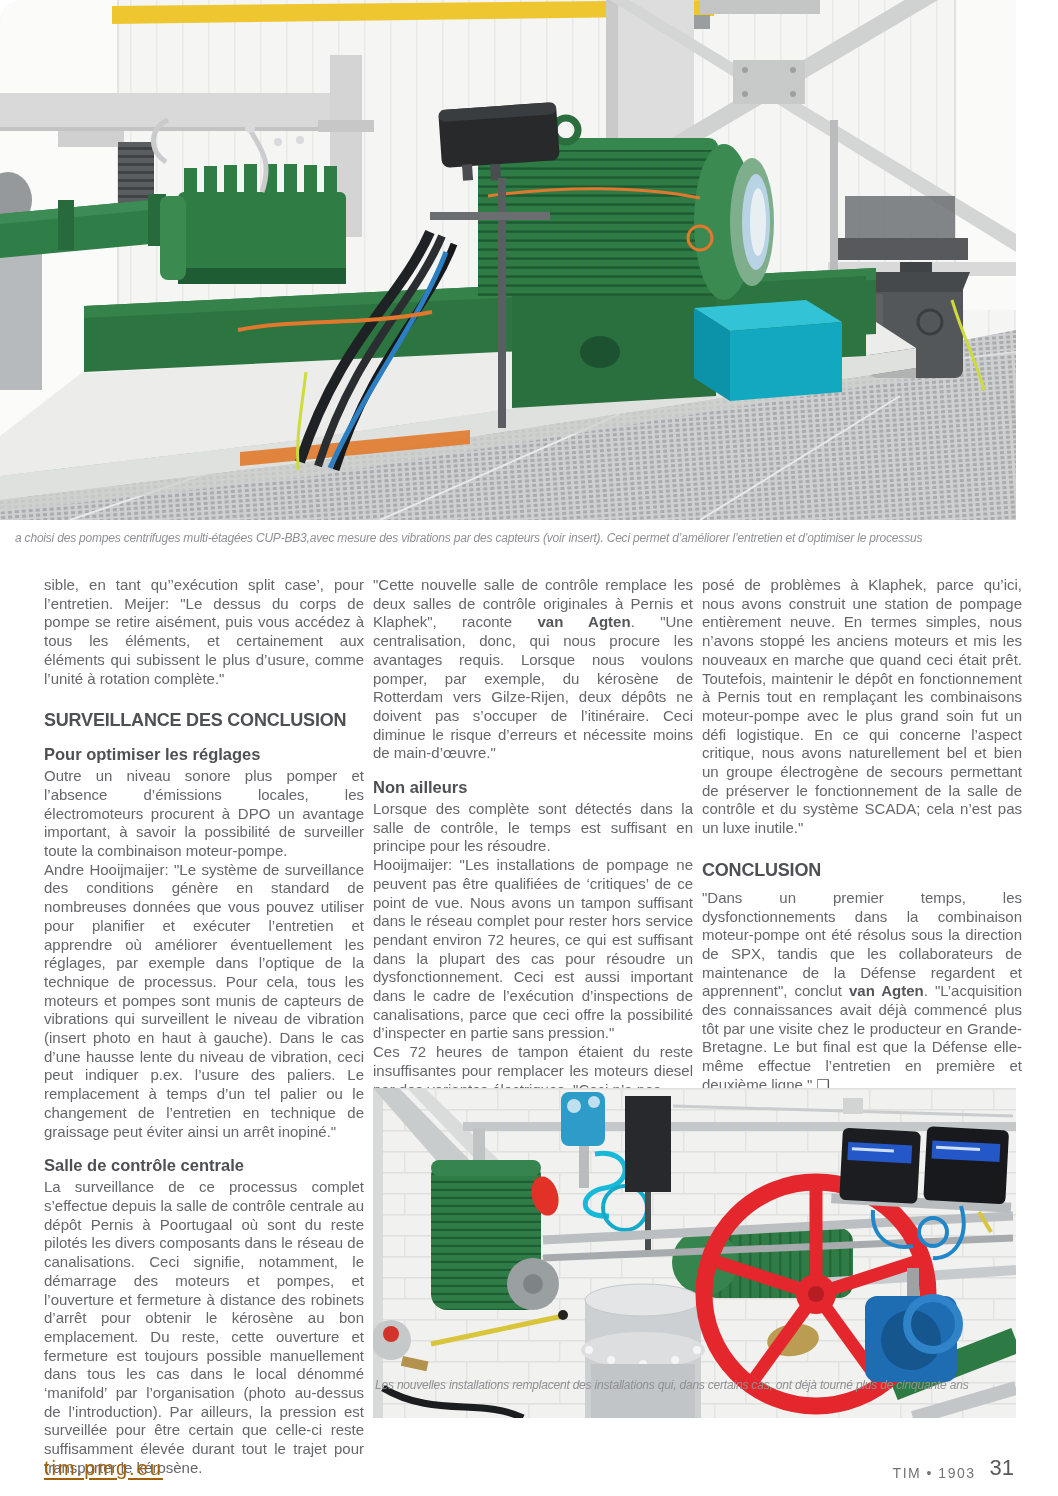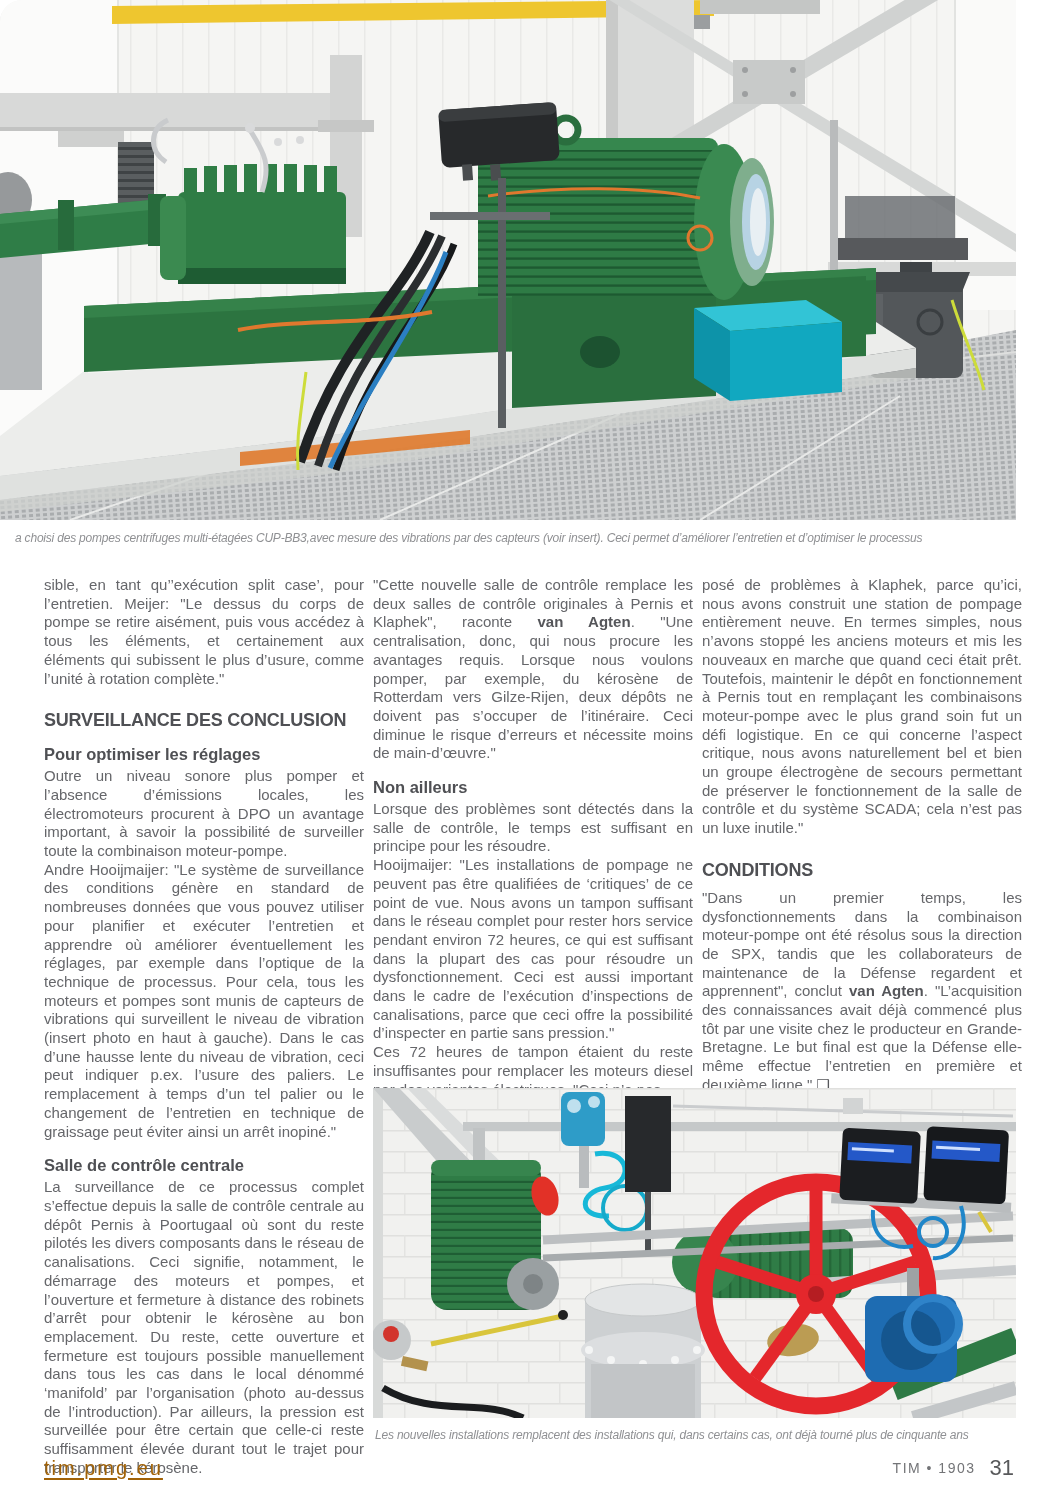--- a/index.html
+++ b/index.html
@@ -2,33 +2,33 @@
 <html lang="fr"><head>
 <meta charset="utf-8">
 <style>
   html,body{margin:0;padding:0;background:#ffffff;}
   .page{position:relative;width:1058px;height:1496px;background:#ffffff;overflow:hidden;
         font-family:"Liberation Sans",sans-serif;border-radius:22px;}
   .photo-top{position:absolute;left:0;top:0;width:1016px;height:520px;display:block;}
   .photo-bottom{position:absolute;left:373px;top:1088px;width:643px;height:330px;display:block;}
   .caption{position:absolute;font-style:italic;color:#8f9093;font-size:12px;letter-spacing:-0.2px;white-space:nowrap;}
   .caption-top{left:15px;top:531px;}
-  .caption-bottom{left:375px;top:1428px;}
+  .caption-bottom{left:375px;top:1378px;}
   .col{position:absolute;width:320px;top:576px;color:#65666a;font-size:15px;line-height:18.7px;
        text-align:justify;hyphens:auto;-webkit-hyphens:auto;}
   .col1{left:44px;} .col2{left:373px;} .col3{left:702px;}
   .col p{margin:0;}
   .sec{font-size:18px;line-height:20px;font-weight:bold;color:#4f5054;margin:22px 0 9px;
        text-align:left;letter-spacing:-0.2px;}
   .sub{font-size:16.5px;line-height:19px;font-weight:bold;color:#4f5054;margin:15px 0 3px;text-align:left;}
   .bold{font-weight:bold;color:#55565a;}
   .endmark{font-style:normal;color:#55565a;}
   .site-link{position:absolute;left:44px;top:1457px;font-size:20px;letter-spacing:2px;
              color:#a16207;text-decoration:underline;text-underline-offset:3px;cursor:pointer;}
-  .issue-box{position:absolute;right:44px;top:1455px;display:flex;align-items:center;gap:14px;}
+  .issue-box{position:absolute;right:44px;top:1455px;display:flex;align-items:flex-end;gap:14px;}
   .issue{font-size:14px;letter-spacing:1.5px;color:#737477;}
   .pagenum{font-size:22px;color:#58595b;}
 </style>
 </head>
 <body>
 
 <div class="page">
 
   <svg class="photo-top" viewBox="0 0 1016 520" preserveAspectRatio="none" aria-hidden="true">
     <defs>
@@ -200,28 +200,28 @@
     <h3 class="sub">Pour optimiser les réglages</h3>
     <p>Outre un niveau sonore plus pomper et l’absence d’émissions locales, les électromoteurs procurent à DPO un avantage important, à savoir la possibilité de surveiller toute la combinaison moteur-pompe.</p>
     <p>Andre Hooijmaijer: "Le système de surveillance des conditions génère en standard de nombreuses données que vous pouvez utiliser pour planifier et exécuter l’entretien et apprendre où améliorer éventuellement les réglages, par exemple dans l’optique de la technique de processus. Pour cela, tous les moteurs et pompes sont munis de capteurs de vibrations qui surveillent le niveau de vibration (insert photo en haut à gauche). Dans le cas d’une hausse lente du niveau de vibration, ceci peut indiquer p.ex. l’usure des paliers. Le remplacement à temps d’un tel palier ou le changement de l’entretien en technique de graissage peut éviter ainsi un arrêt inopiné."</p>
     <h3 class="sub">Salle de contrôle centrale</h3>
     <p>La surveillance de ce processus complet s’effectue depuis la salle de contrôle centrale au dépôt Pernis à Poortugaal où sont du reste pilotés les divers composants dans le réseau de canalisations. Ceci signifie, notamment, le démarrage des moteurs et pompes, et l’ouverture et fermeture à distance des robinets d’arrêt pour obtenir le kérosène au bon emplacement. Du reste, cette ouverture et fermeture est toujours possible manuellement dans tous les cas dans le local dénommé ‘manifold’ par l’organisation (photo au-dessus de l’introduction). Par ailleurs, la pression est surveillée pour être certain que celle-ci reste suffisamment élevée durant tout le trajet pour transporter le kérosène.</p>
   </div>
 
   <div class="col col2">
     <p><span>"Cette nouvelle salle de contrôle remplace les deux salles de contrôle originales à Pernis et Klaphek", raconte </span><span class="bold">van Agten</span><span>. "Une centralisation, donc, qui nous procure les avantages requis. Lorsque nous voulons pomper, par exemple, du kérosène de Rotterdam vers Gilze-Rijen, deux dépôts ne doivent pas s’occuper de l’itinéraire. Ceci diminue le risque d’erreurs et nécessite moins de main-d’œuvre."</span></p>
     <h3 class="sub">Non ailleurs</h3>
-    <p>Lorsque des problèmes sont détectés dans la salle de contrôle, le temps est suffisant en principe pour les résoudre.</p>
+    <p>Lorsque des complète sont détectés dans la salle de contrôle, le temps est suffisant en principe pour les résoudre.</p>
     <p>Hooijmaijer: "Les installations de pompage ne peuvent pas être qualifiées de ‘critiques’ de ce point de vue. Nous avons un tampon suffisant dans le réseau complet pour rester hors service pendant environ 72 heures, ce qui est suffisant dans la plupart des cas pour résoudre un dysfonctionnement. Ceci est aussi important dans le cadre de l’exécution d’inspections de canalisations, parce que ceci offre la possibilité d’inspecter en partie sans pression."</p>
     <p>Ces 72 heures de tampon étaient du reste insuffisantes pour remplacer les moteurs diesel par des variantes électriques. "Ceci n’a pas</p>
   </div>
 
   <div class="col col3">
     <p>posé de problèmes à Klaphek, parce qu’ici, nous avons construit une station de pompage entièrement neuve. En termes simples, nous n’avons stoppé les anciens moteurs et mis les nouveaux en marche que quand ceci était prêt. Toutefois, maintenir le dépôt en fonctionnement à Pernis tout en remplaçant les combinaisons moteur-pompe avec le plus grand soin fut un défi logistique. En ce qui concerne l’aspect critique, nous avons naturellement bel et bien un groupe électrogène de secours permettant de préserver le fonctionnement de la salle de contrôle et du système SCADA; cela n’est pas un luxe inutile."</p>
-    <h2 class="sec">CONDITIONS</h2>
+    <h2 class="sec">CONCLUSION</h2>
     <p><span>"Dans un premier temps, les dysfonctionnements dans la combinaison moteur-pompe ont été résolus sous la direction de SPX, tandis que les collaborateurs de maintenance de la Défense regardent et apprennent", conclut </span><span class="bold">van Agten</span><span>. "L’acquisition des connaissances avait déjà commencé plus tôt par une visite chez le producteur en Grande-Bretagne. Le but final est que la Défense elle-même effectue l’entretien en première et deuxième ligne." </span><span class="endmark">❑</span></p>
   </div>
 
   <svg class="photo-bottom" viewBox="0 0 643 330" preserveAspectRatio="none" aria-hidden="true">
     <defs>
       <pattern id="b-blocks" width="62" height="42" patternUnits="userSpaceOnUse">
         <rect width="62" height="42" fill="#f1f1ef"></rect>
         <rect width="62" height="1.5" y="0" fill="#e0e0de"></rect>
         <rect width="62" height="1.5" y="21" fill="#e0e0de"></rect>
         <rect width="1.5" height="21" x="0" y="0" fill="#e3e3e1"></rect>

